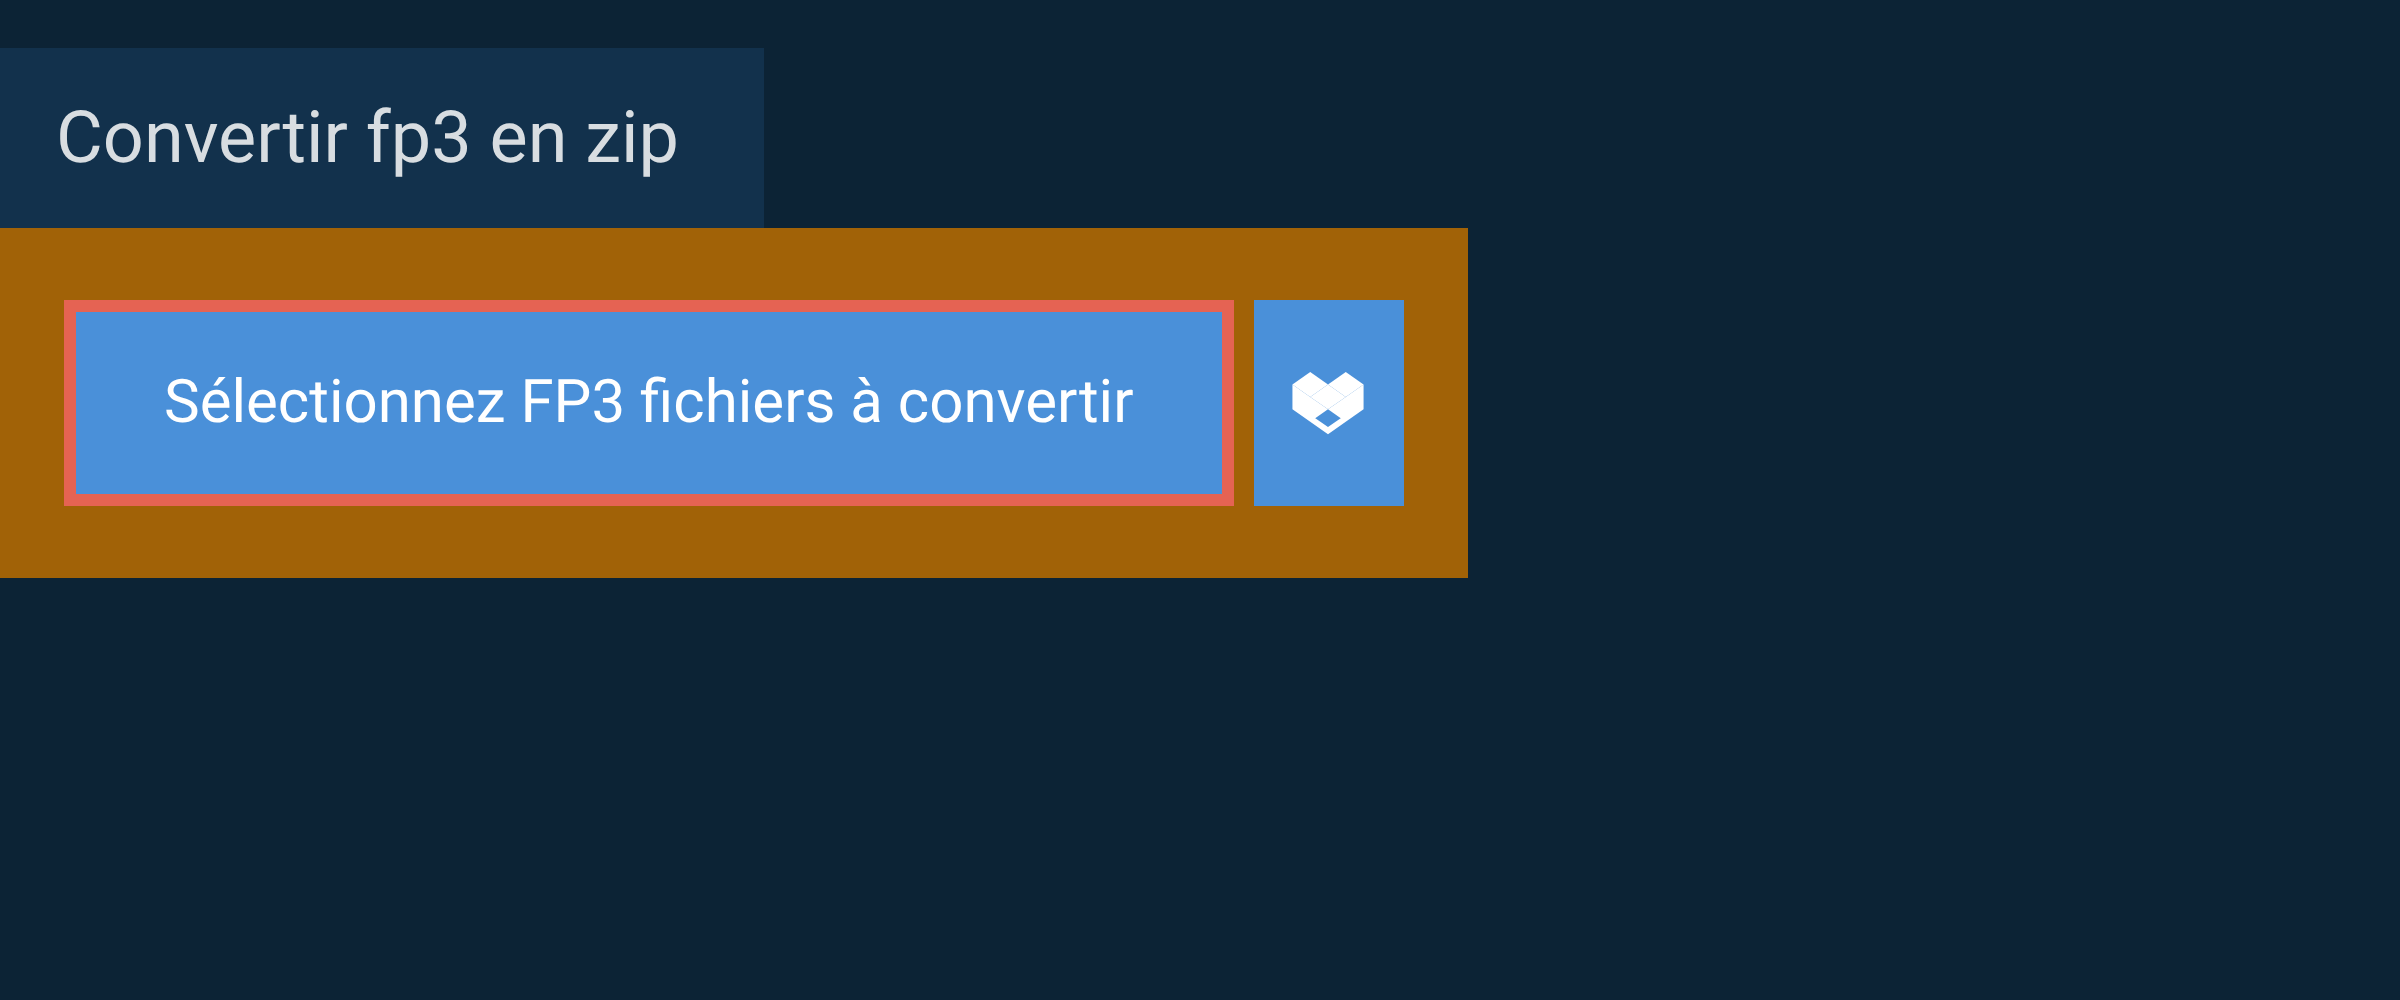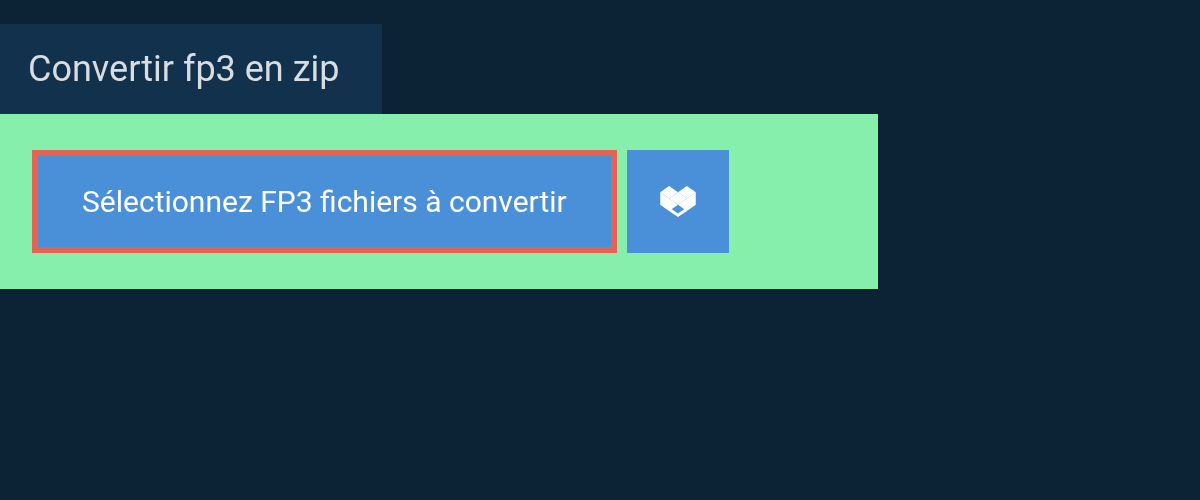--- a/index.html
+++ b/index.html
@@ -19,24 +19,24 @@
       display: inline-block;
       padding: 24px 42px 24px 28px;
       margin-top: 24px;
     }
     .title-text {
       color: #d8dde1;
       font-size: 36px;
       font-weight: 400;
     }
     .panel {
-      background-color: #86efac;
+      background-color: #a16207;
       margin-top: 0;
       padding: 36px 32px;
-      width: 878px;
+      width: 734px;
     }
     .button-row {
       display: flex;
       gap: 10px;
       align-items: stretch;
     }
     .select-button {
       background-color: #4a90d9;
       border: 6px solid #e56353;
       color: #ffffff;

